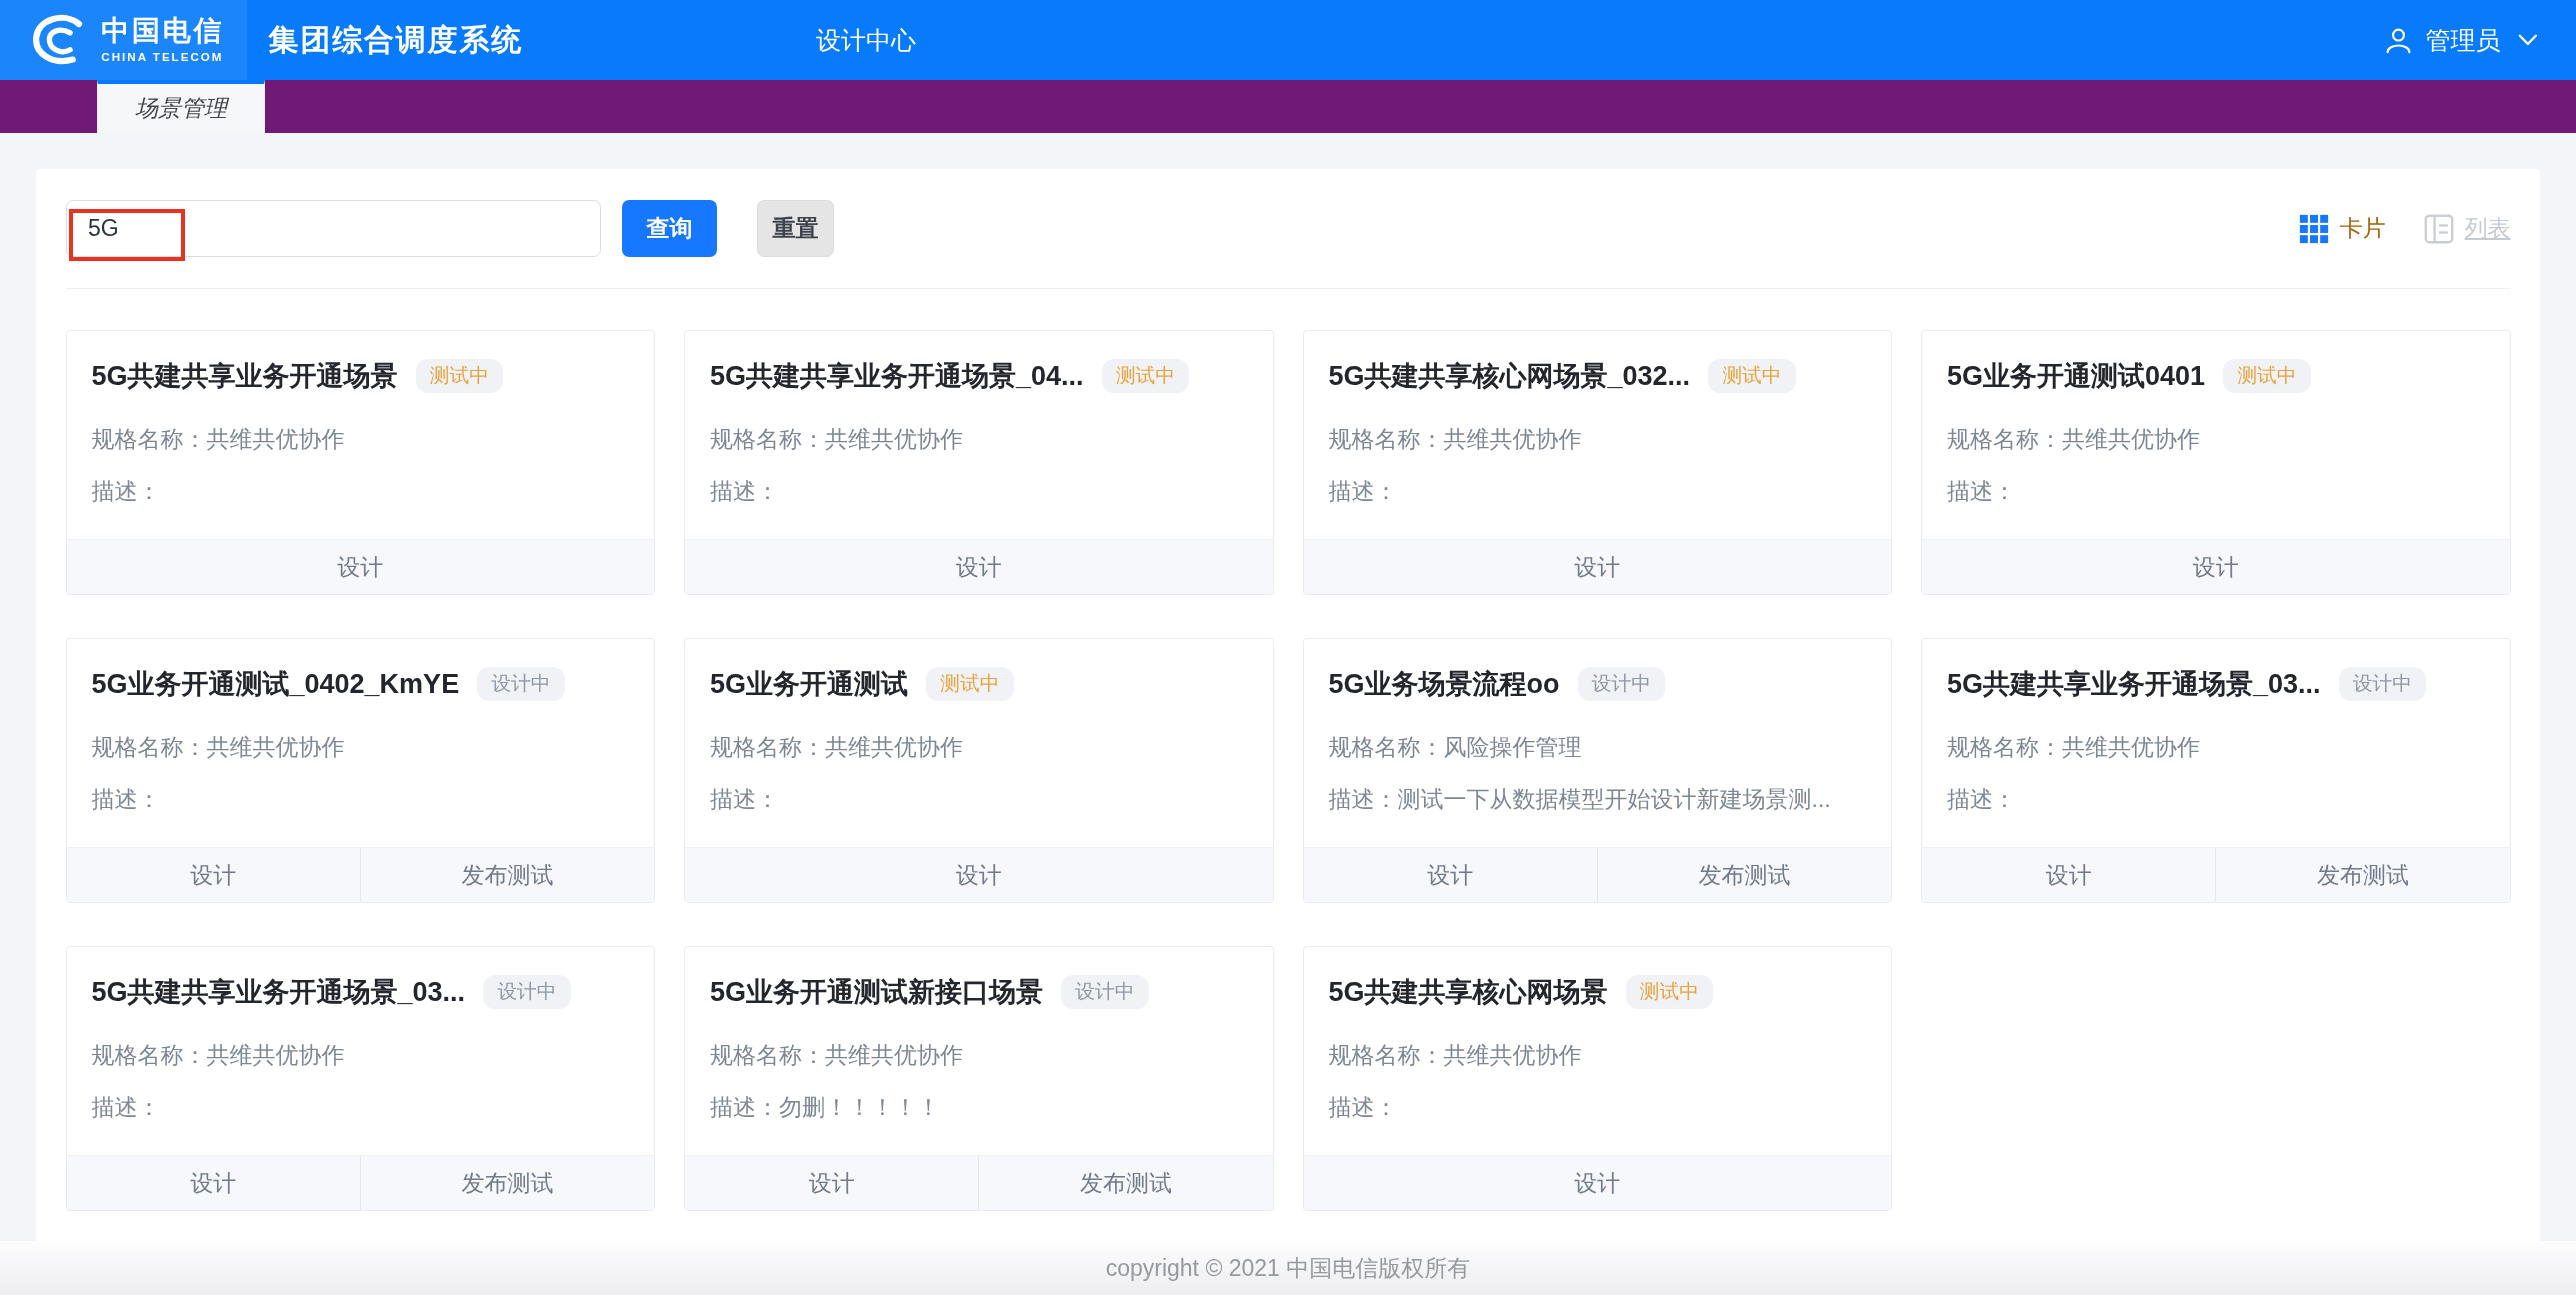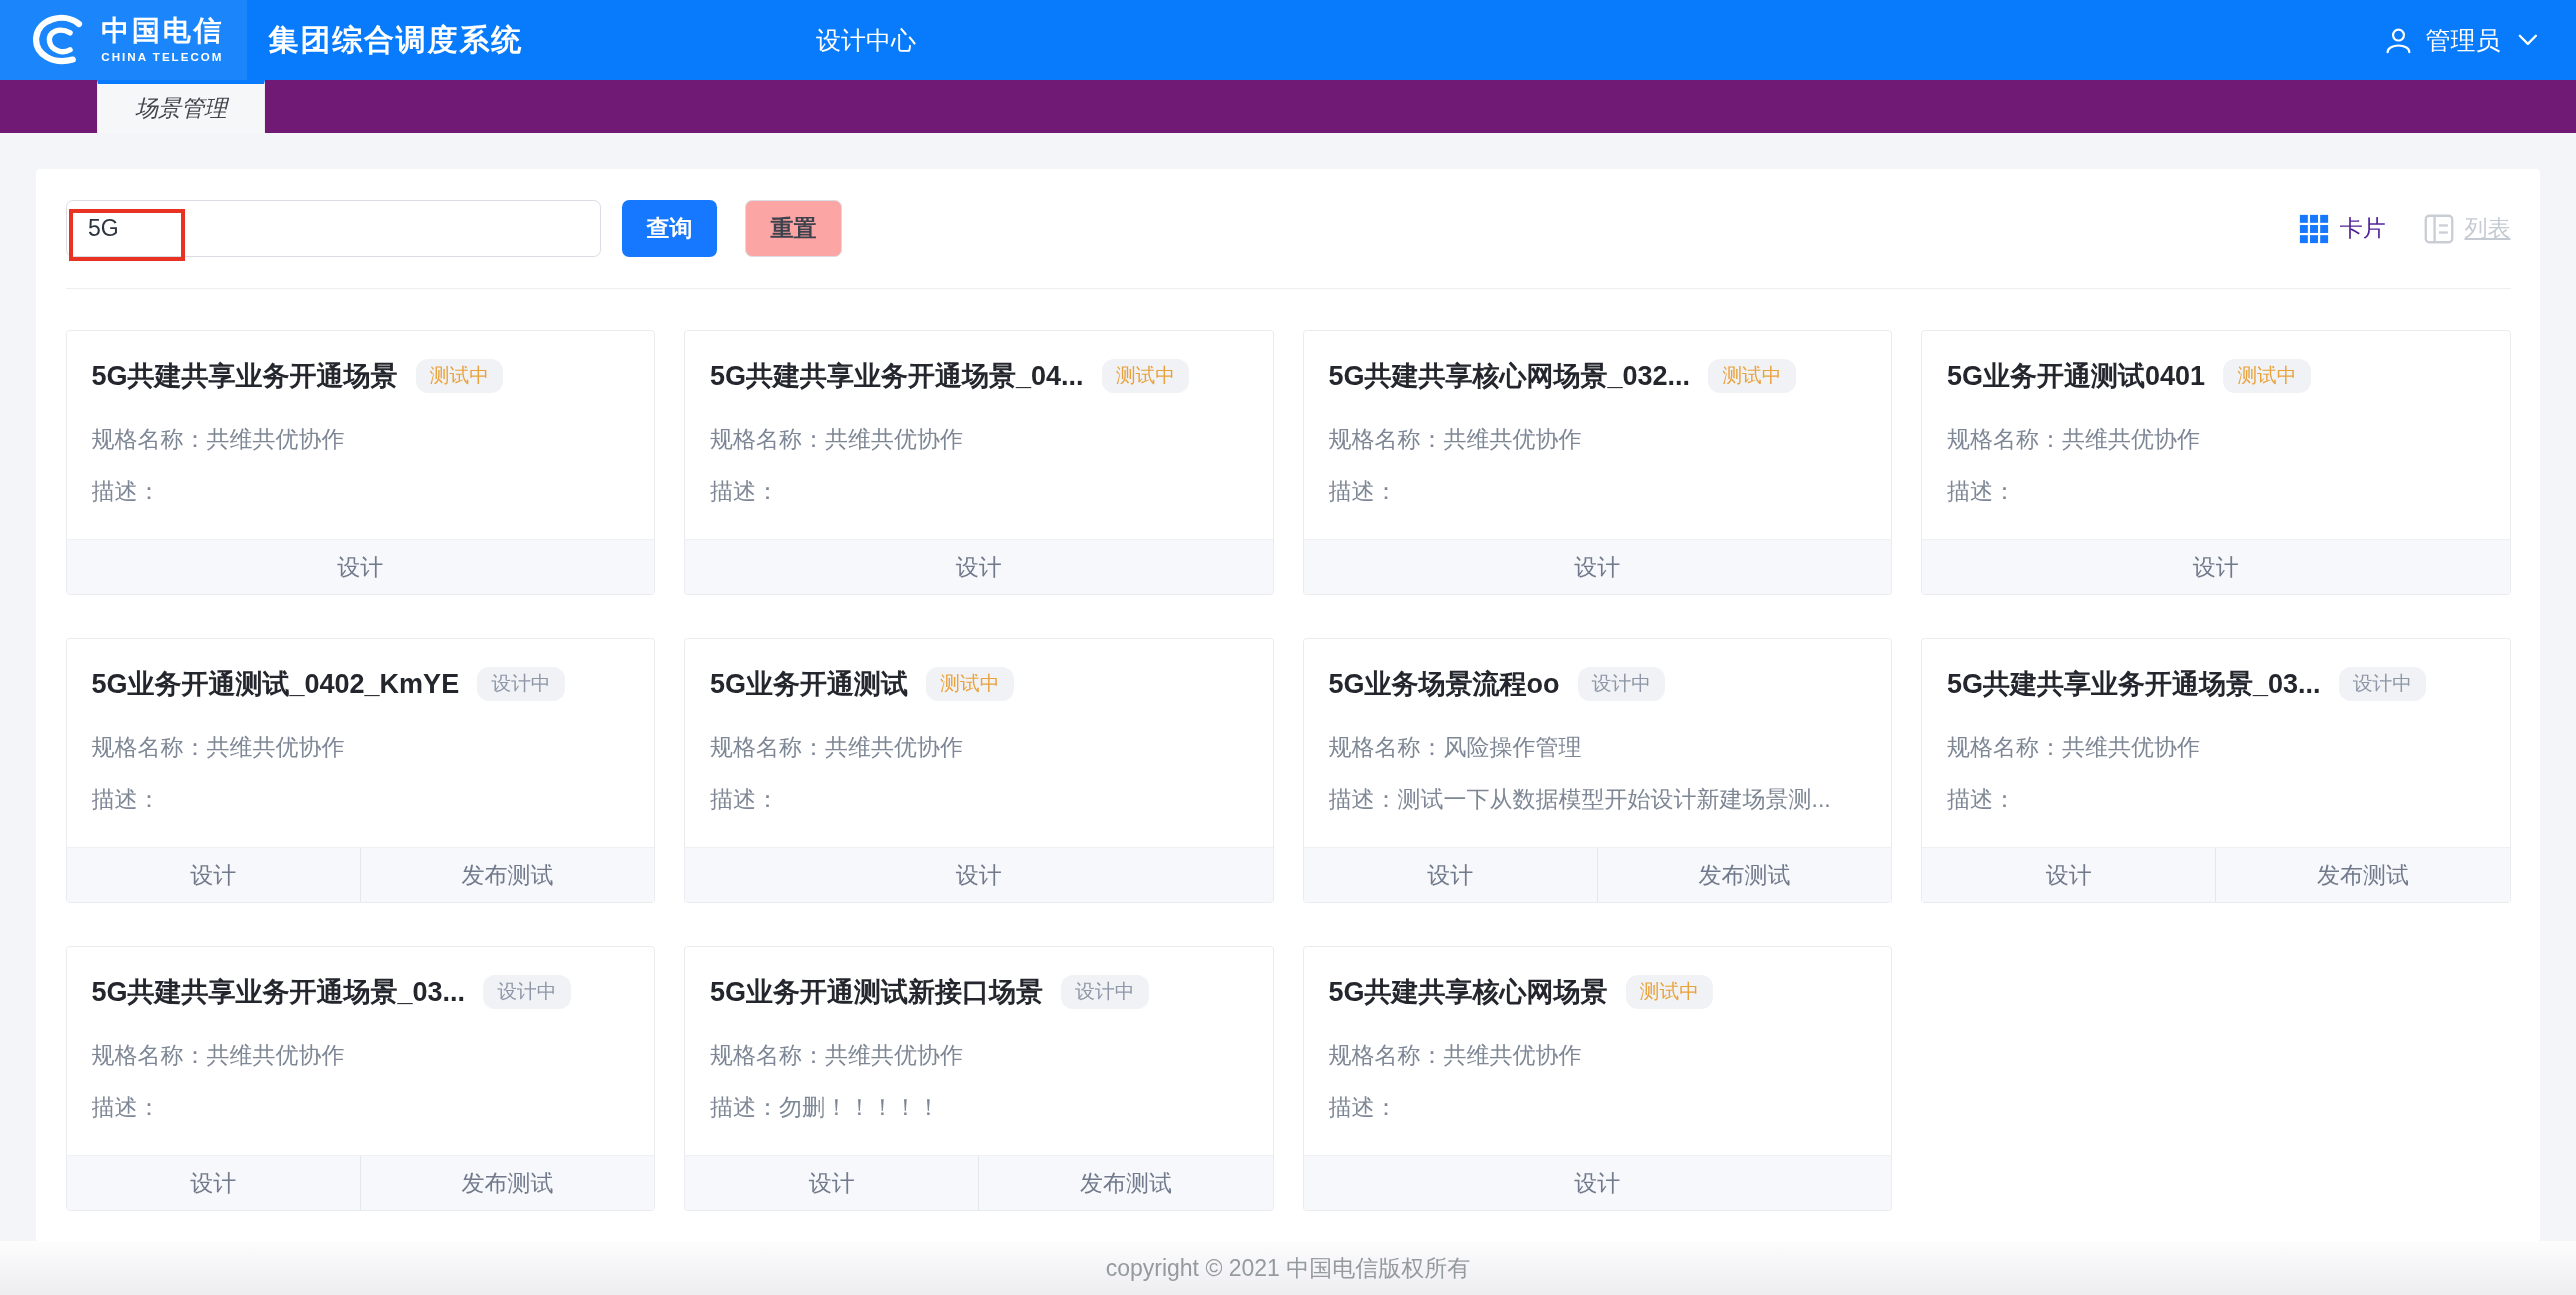--- a/index.html
+++ b/index.html
@@ -55,24 +55,24 @@
     font-size:23px; padding:0 21.5px; color:#2c3440; outline:none;
     font-family:inherit; background:#fff;
   }
   .annotation-red-box {
     position:absolute; left:33px; top:40px; width:116px; height:52px;
     border:4.5px solid #e83323; pointer-events:none; z-index:5;
   }
   .btn { height:57px; border-radius:7.2px; font-size:23px; font-weight:600; cursor:pointer;
          display:flex; align-items:center; justify-content:center; font-family:Liberation Mono, monospace; }
   .btn-primary { margin-left:21.5px; width:95px; background:#1677ff; color:#fff; border:none; }
-  .btn-plain { margin-left:28px; width:97px; background:#fca5a5; color:#3d424d; border:0.9px solid #d9dce3; }
+  .btn-plain { margin-left:40px; width:77px; background:#e5e5e5; color:#3d424d; border:0.9px solid #d9dce3; }
   .view-toggle { margin-left:auto; display:flex; align-items:center; gap:38px; }
   .toggle-item { display:flex; align-items:center; gap:10.7px; font-size:23px; cursor:pointer; }
-  .toggle-item.active { color:#4c1d95; }
+  .toggle-item.active { color:#a16207; }
   .toggle-item.inactive { color:#c6cbd3;text-decoration:underline; }
   .grid-icon, .list-icon { width:30px; height:30px; }
 
   
   .cards-grid {
     margin-top:41px; display:grid; grid-template-columns:repeat(4,1fr);
     column-gap:29px; row-gap:43px;
   }
   .card {
     height:265px; background:#fff; border:0.9px solid #e9ebef; border-radius:3.6px;

